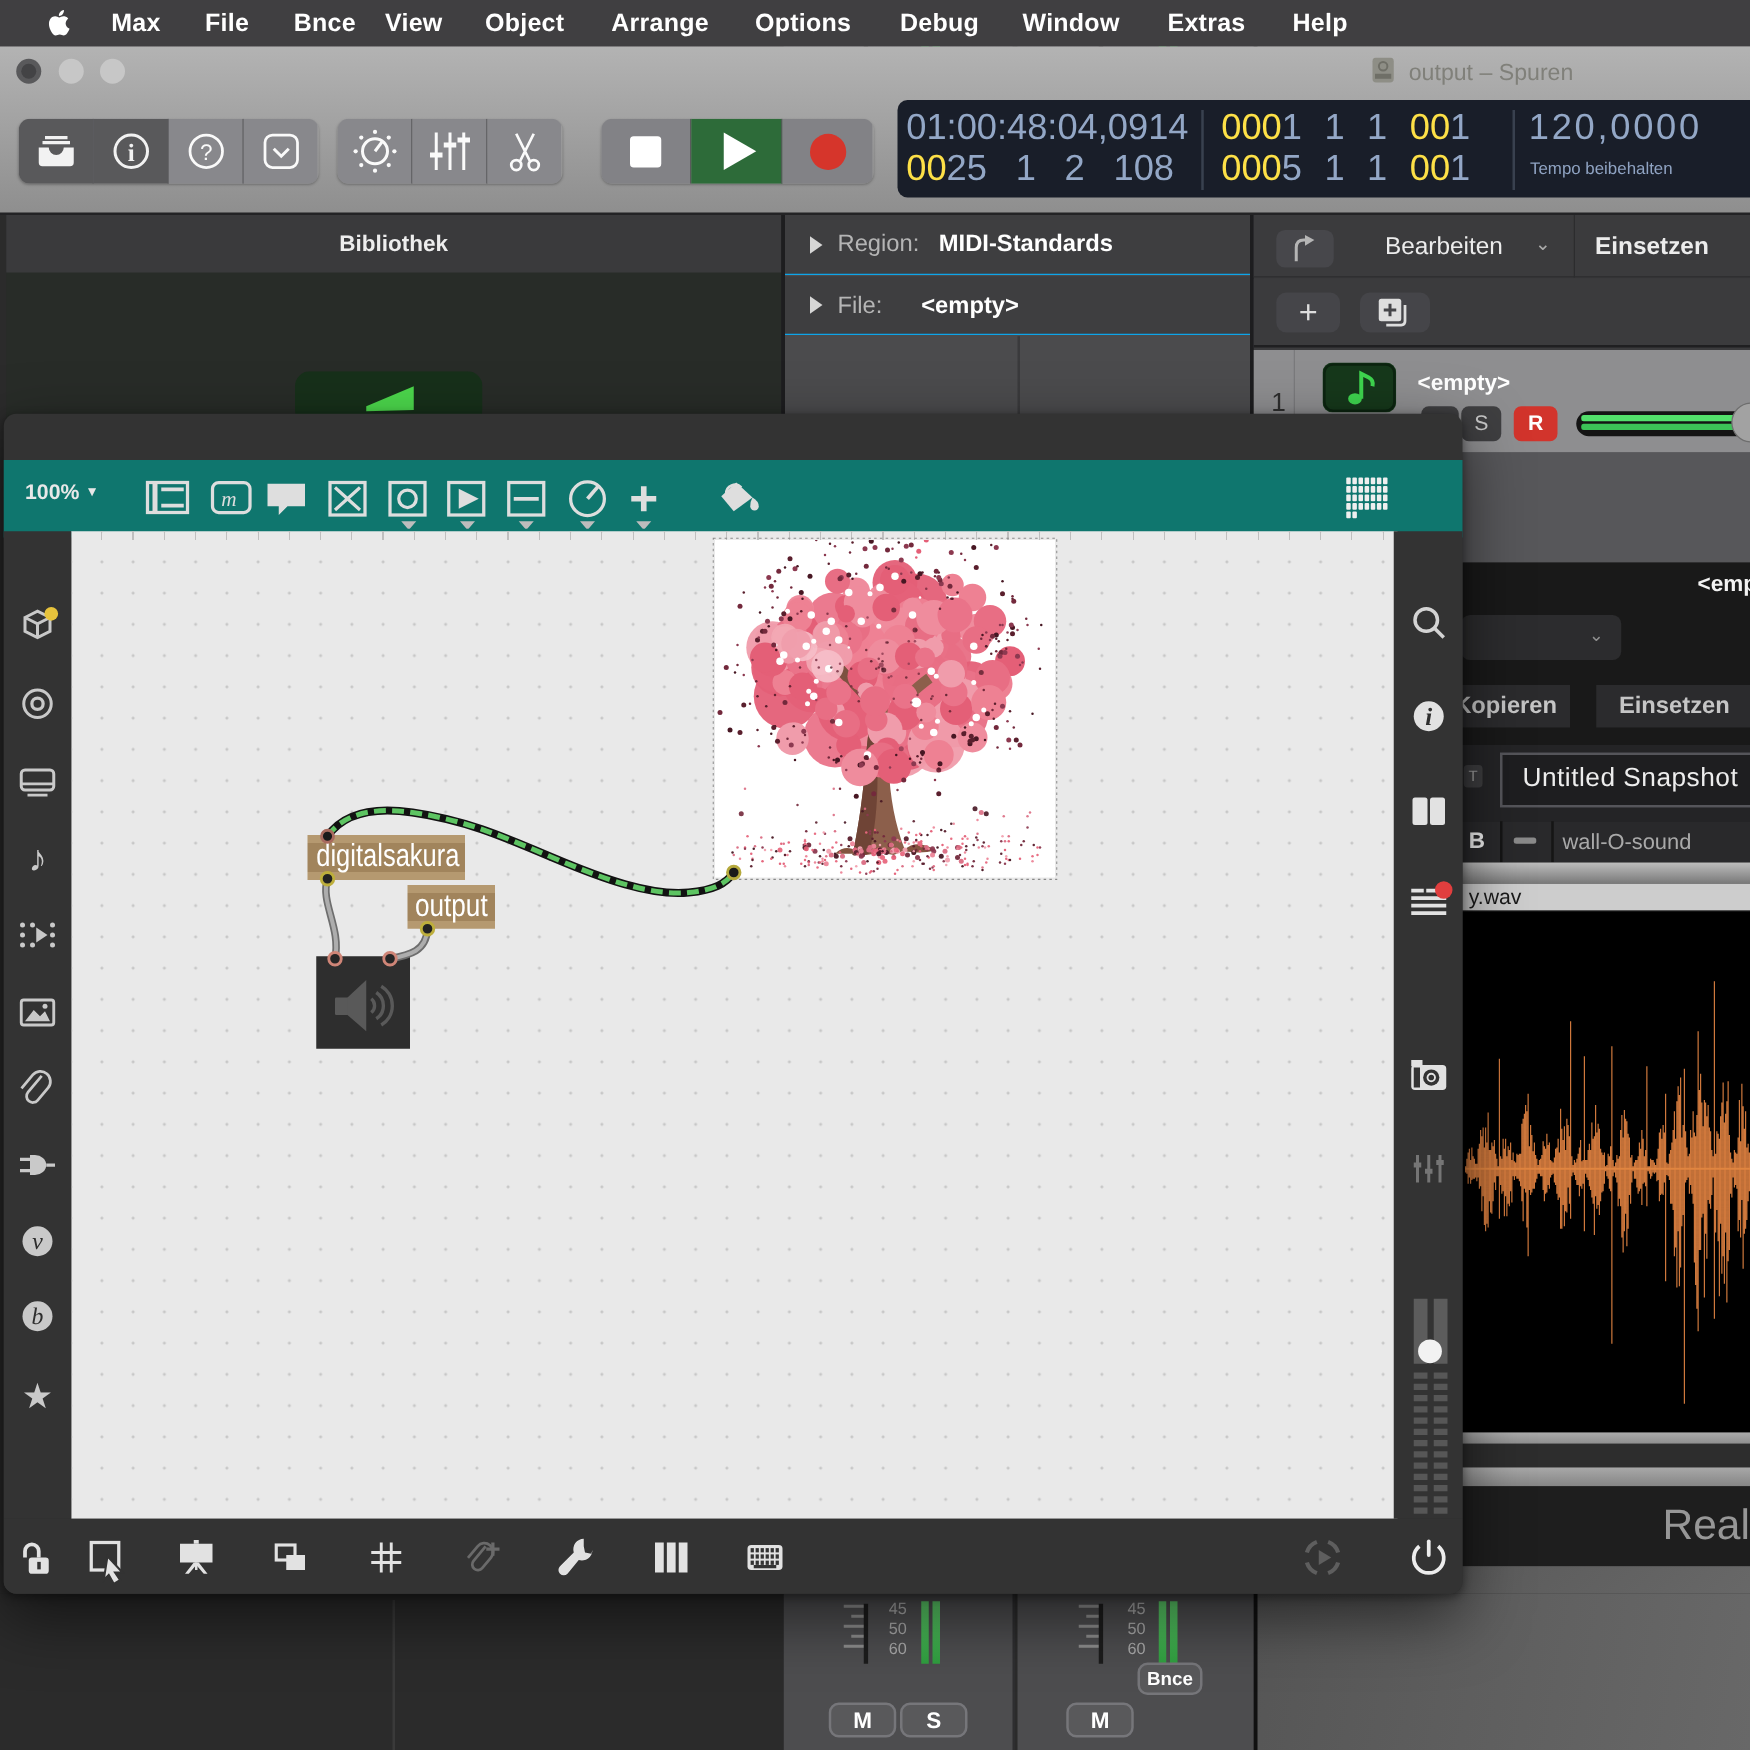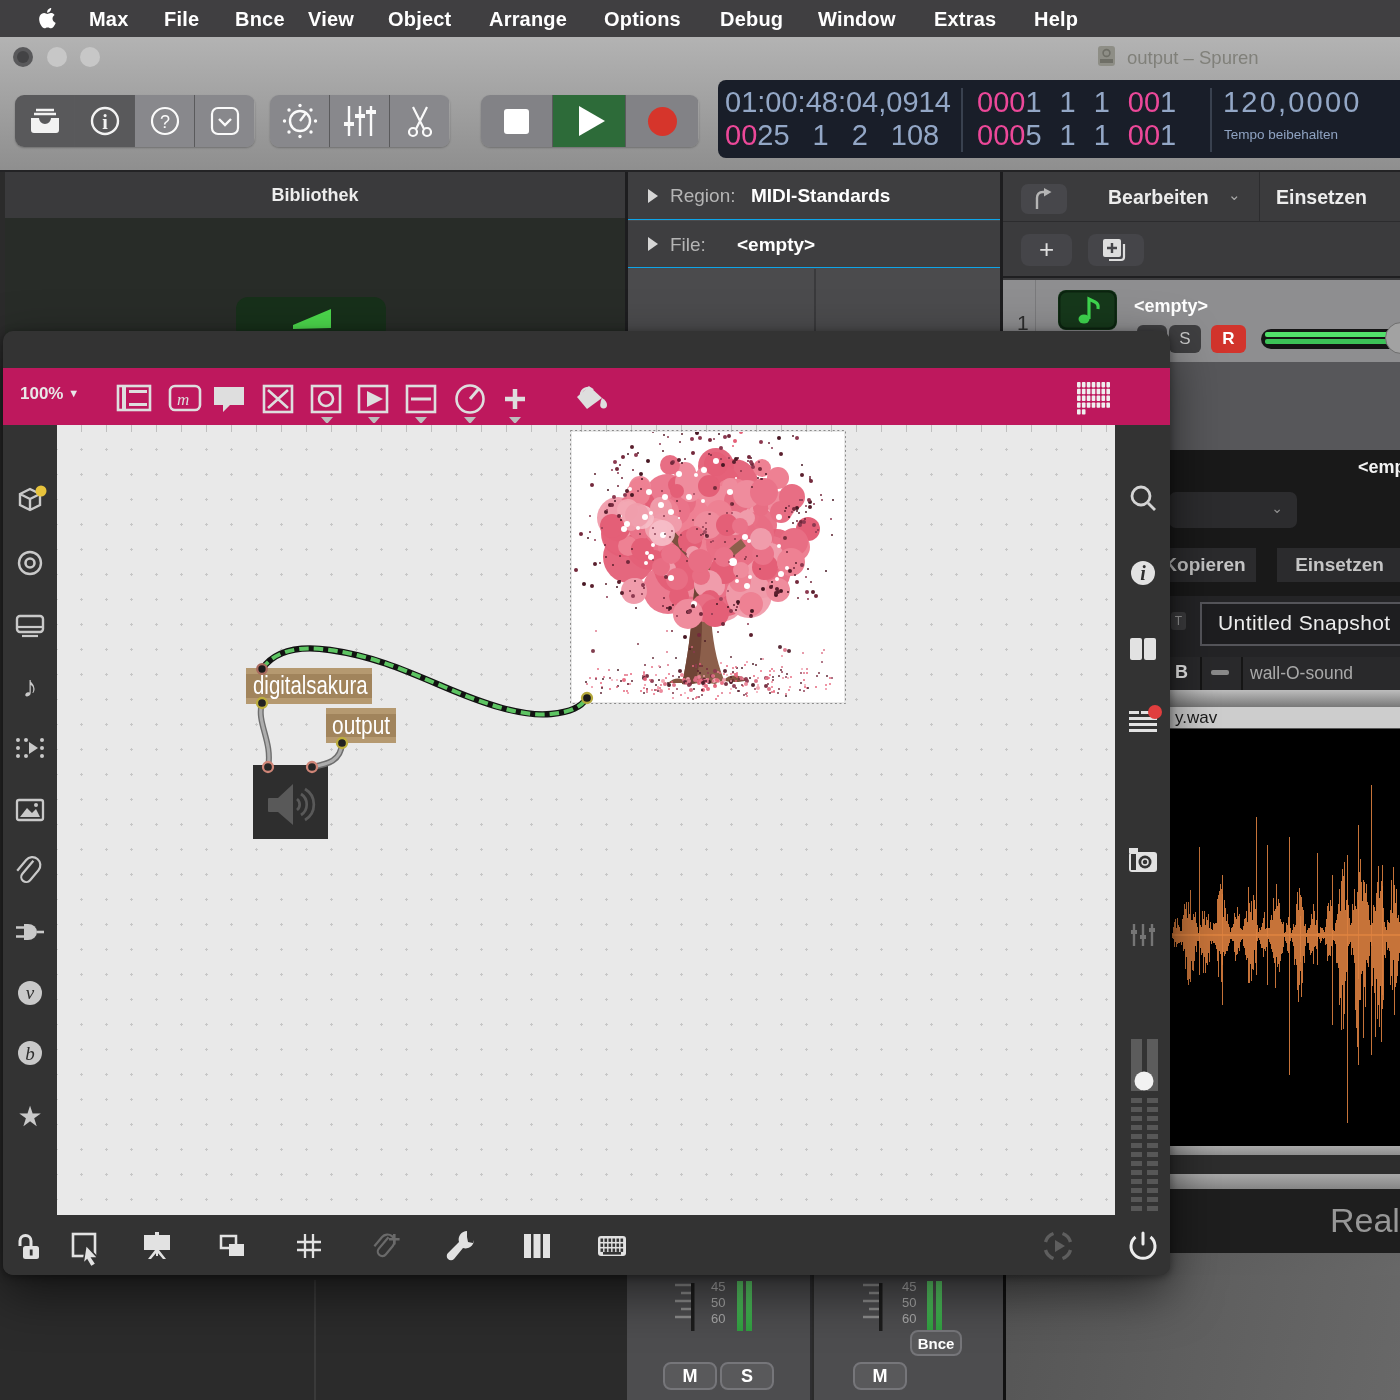--- a/index.html
+++ b/index.html
@@ -12,38 +12,38 @@
 #ltb{left:0;top:37px;width:1400px;height:135px;background:linear-gradient(#b3b3b3,#8e8e8e);z-index:1}
 .tl{position:absolute;border-radius:50%}
 #ltitle{position:absolute;top:10px;left:1127px;font-size:18.5px;color:#80807a}
 .lgrp{position:absolute;top:58px;height:52px;border-radius:9px;overflow:hidden;display:flex;box-shadow:0 1px 2px rgba(0,0,0,.25)}
 .lbt{height:52px;display:flex;align-items:center;justify-content:center;border-right:1px solid #5a5a5c}
 .lbt:last-child{border-right:none}
 
 #disp{left:718px;top:80px;width:682px;height:78px;background:#191e29;border-radius:8px 0 0 8px;color:#93a7c6;z-index:1}
 #disp .r1{position:absolute;top:6px;font-size:29px;white-space:pre}
 #disp .r2{position:absolute;top:39px;font-size:29px;white-space:pre}
-#disp .dim{color:#ec4899}
+#disp .dim{color:#fde047}
 #disp i.g{display:inline-block;width:18px}
 #disp i.g2{display:inline-block;width:23px}
 #disp .sm{position:absolute;font-size:13.5px;color:#8fa3c2}
 .vdiv{position:absolute;width:2px;background:#39414f}
 
 #bibpanel{left:5px;top:172px;width:620px;height:168px;background:#282c28;z-index:1}
 #bibhead{left:5px;top:172px;width:620px;height:46px;background:#3a3a3c;color:#ededed;font-size:18px;font-weight:bold;text-align:center;line-height:46px;z-index:1}
 #insp{left:628px;top:172px;width:374px;height:168px;background:#4b4b4d;z-index:1}
 .irow{position:absolute;left:0;width:100%;height:48px;background:#3e3e40;border-bottom:1px solid #0ea5e9;color:#fff}
 .irow .tri{position:absolute;left:20px;top:17px;width:0;height:0;border-left:10px solid #d6d6d6;border-top:7px solid transparent;border-bottom:7px solid transparent}
 .irow .lab{position:absolute;left:42px;top:13px;font-size:19px;color:#b5b5b5}
 .irow .val{position:absolute;top:13px;font-size:19px;font-weight:bold;color:#fff}
 #rpanel{left:1003px;top:172px;width:397px;height:1228px;background:#3b3b3d;z-index:1}
 
 #maxwin{left:3px;top:331px;width:1167px;height:944px;z-index:10;border-radius:10px;background:#333;box-shadow:0 18px 50px rgba(0,0,0,.55),0 2px 8px rgba(0,0,0,.4)}
 #mtitle{position:absolute;left:0;top:0;width:100%;height:37px;background:#48484a;border-radius:10px 10px 0 0;border-bottom:1px solid #2d2d2d}
-#mtoolbar{position:absolute;left:0;top:37px;width:100%;height:62px;background:#be185d}
+#mtoolbar{position:absolute;left:0;top:37px;width:100%;height:62px;background:#0f766e}
 #mcanvas{position:absolute;left:54px;top:94px;width:1061px;height:790px;background:#e9e9e9;
  background-image:radial-gradient(circle,#c7c7c7 1.05px,rgba(0,0,0,0) 1.35px);background-size:25px 25px;background-position:12px 12px}
 #mbottom{position:absolute;left:0;top:884px;width:100%;height:60px;background:#333;border-radius:0 0 10px 10px}
 .sidebar{position:absolute;background:#333}
 
 .obox{position:absolute;background:linear-gradient(#b59970 0 6px,#a1845c 6px calc(100% - 6px),#b59970 calc(100% - 6px) 100%);color:#fff;text-align:center}
 
 #mixer{left:0;top:1275px;width:1400px;height:125px;background:#2b2b2b;z-index:2}
 .mbtn{position:absolute;background:#59595b;border:2px solid #76767a;border-radius:8px;color:#fff;font-weight:bold;text-align:center}
 </style></head>
@@ -189,21 +189,21 @@
 <div class="abs" style="left:625px;top:172px;width:3px;height:168px;background:#1d1d1f;z-index:1"></div>
 <div class="abs" style="left:1000px;top:172px;width:3px;height:168px;background:#1d1d1f;z-index:1"></div>
 
 <div class="abs" id="rpanel">
 <div class="abs" style="left:0;top:0;width:397px;height:50px;background:#3b3b3d;border-bottom:1px solid #2c2c2e">
   <div class="abs" style="left:18px;top:12px;width:46px;height:30px;background:#47474b;border-radius:7px"></div>
   <svg class="abs" style="left:30px;top:16px" width="24" height="22" viewBox="0 0 24 22">
         <path d="M4,21 L4,10 Q4,4 10,4 L15,4" fill="none" stroke="#b5b5b5" stroke-width="2.4"></path>
         <path d="M11,0 L18.5,4 L11,8.5" fill="#b5b5b5"></path>
       </svg>
-  <span style="position:absolute;left:105px;top:14px;font-size:19.5px;font-weight:bold;color:#ececec">Bearbeiten</span>
+  <span style="position:absolute;left:105px;top:14px;font-size:19.5px;font-weight:normal;color:#ececec">Bearbeiten</span>
   <span style="position:absolute;left:225px;top:14px;font-size:15px;color:#aaa">⌄</span>
   <div class="abs" style="left:256px;top:0;width:1px;height:50px;background:#2c2c2e"></div>
   <span style="position:absolute;left:273px;top:14px;font-size:19.5px;font-weight:bold;color:#ececec">Einsetzen</span>
 </div>
 
 <div class="abs" style="left:0;top:51px;width:397px;height:55px;background:#3b3b3d;border-bottom:2px solid #1f1f21">
   <div class="abs" style="left:18px;top:11px;width:51px;height:32px;background:#454549;border-radius:8px;color:#dedede;font-size:26px;text-align:center;line-height:30px">+</div>
   <div class="abs" style="left:85px;top:11px;width:56px;height:32px;background:#454549;border-radius:8px"></div>
   <svg class="abs" style="left:98px;top:15px" width="30" height="25" viewBox="0 0 30 25">
         <rect x="2" y="1" width="18" height="18" rx="2" fill="#dedede"></rect>

